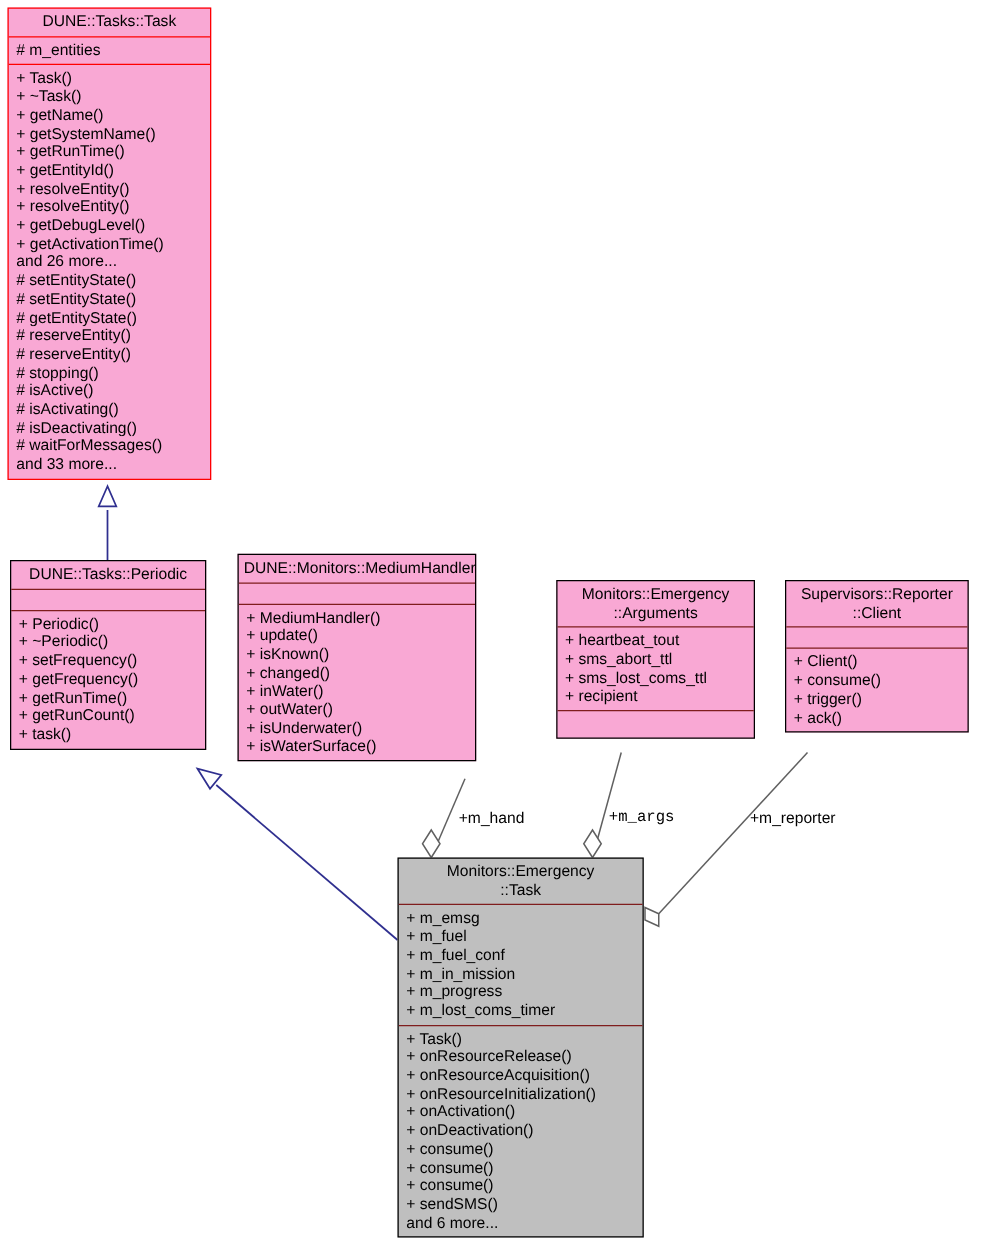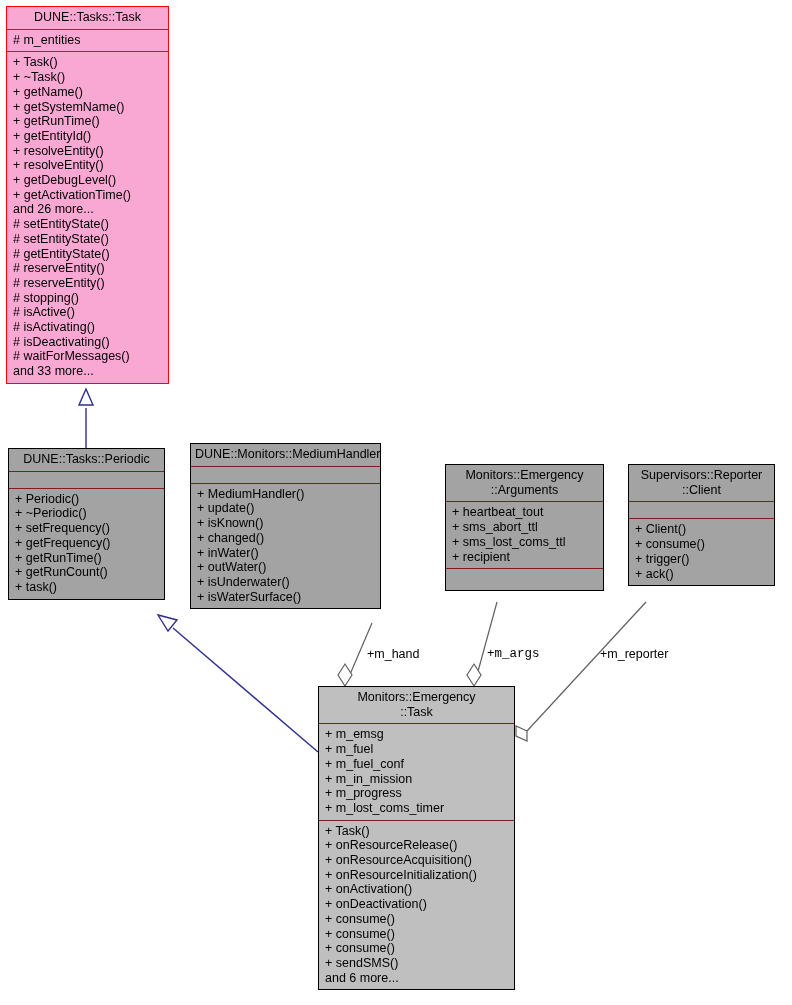--- a/index.html
+++ b/index.html
@@ -22,21 +22,21 @@
     position: absolute;
     left: 0;
     top: 0;
     width: 792px;
     height: 1005px;
     pointer-events: none;
   }
   .uml-box {
     position: absolute;
     box-sizing: border-box;
-    background: #a3a3a3;
+    background: #f9a8d4;
     border: 1px solid #000000;
     font-size: 12.5px;
     line-height: 14.7px;
     color: #000000;
   }
   .uml-box.red {
     border-color: #ff0000;
     background: #f9a8d4;
   }
   .uml-box.filled {

